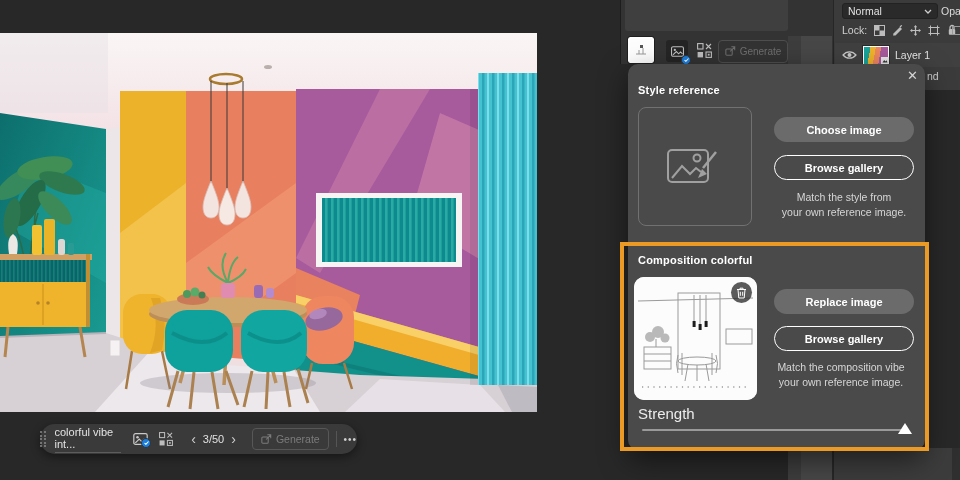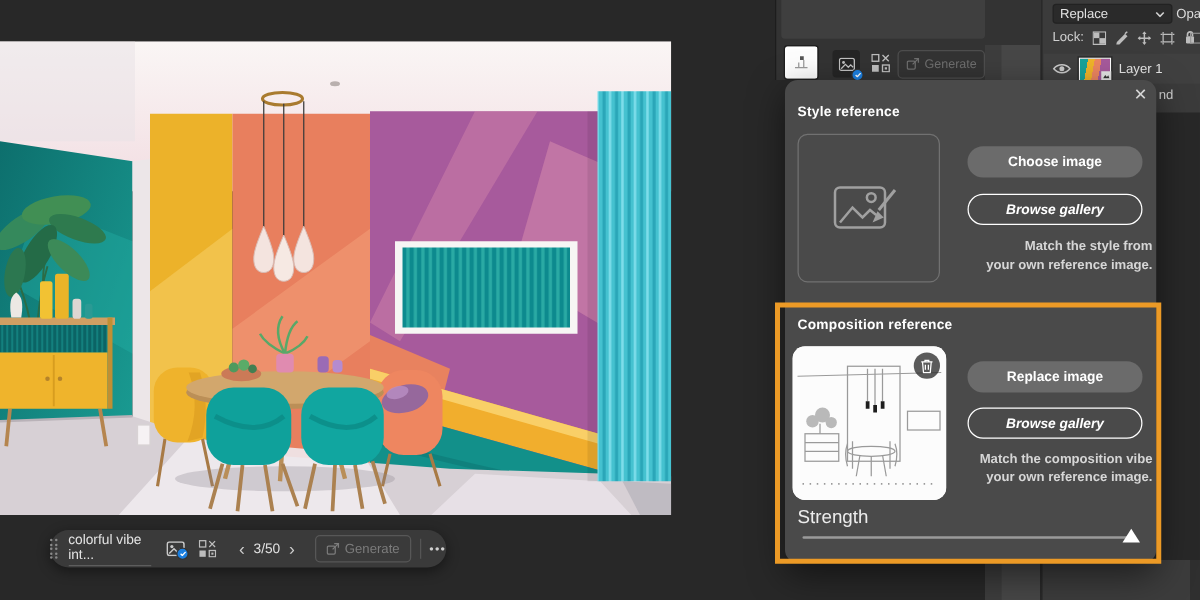--- a/index.html
+++ b/index.html
@@ -35,22 +35,22 @@
   .layer-badge{ position:absolute; right:-1px; bottom:-1px; width:8px; height:8px; background:#e6e6e6; display:flex; align-items:center; justify-content:center; }
   .layer-name{ color:#e6e6e6; font-size:10.5px; }
   .bg-tail{ left:927px; top:70px; color:#cfcfcf; font-size:10.5px; }
 
   
   .popup{ left:628px; top:64px; width:297px; height:386px; background:#4A4A4A; border-radius:10px; box-shadow:0 10px 28px rgba(0,0,0,.5); }
   .popup-close{ position:absolute; top:4px; right:7px; color:#d5d5d5; font-size:13px; cursor:pointer; }
   .sec-title{ position:absolute; left:10px; color:#ffffff; font-size:11px; font-weight:bold; letter-spacing:.2px; }
   .ph-box{ position:absolute; left:10px; top:43px; width:114px; height:119px; border:1.5px solid #717171; border-radius:8px; display:flex; align-items:center; justify-content:center; }
   .pill{ position:absolute; left:146px; width:140px; height:25px; border-radius:13px; background:#6b6b6b; color:#fff; font-size:11px; font-weight:bold; display:flex; align-items:center; justify-content:center; cursor:pointer; }
-  .pill.outline{ background:transparent; border:1.5px solid #fff;font-style:italic; }
-  .caption{ position:absolute; color:#d6d6d6; font-size:10.5px; line-height:1.4; text-align:right;font-weight:bold; }
+  .pill.outline{ background:transparent; border:1.5px solid #fff; }
+  .caption{ position:absolute; color:#d6d6d6; font-size:10.5px; line-height:1.4; text-align:center; }
   .comp-thumb{ position:absolute; left:6px; top:213px; width:123px; height:123px; background:#fcfcfc; border-radius:10px; overflow:hidden; }
   .trash-btn{ position:absolute; top:5px; right:5px; width:21px; height:21px; border-radius:50%; background:rgba(45,45,45,.78); display:flex; align-items:center; justify-content:center; cursor:pointer; }
   .strength-label{ position:absolute; left:10px; top:341px; color:#ececec; font-size:15px; }
   .slider{ position:absolute; left:14px; top:358px; width:266px; height:14px; }
   .slider-track{ position:absolute; left:0; top:7px; width:100%; height:2px; background:#9a9a9a; border-radius:1px; }
   .slider-handle{ position:absolute; top:1px; width:0; height:0; border-left:7px solid transparent; border-right:7px solid transparent; border-bottom:11px solid #fff; }
   .comp-highlight{ left:620px; top:242px; width:309px; height:209px; border:4px solid var(--accent); pointer-events:none; }
 
   
   .taskbar{ left:40px; top:424px; width:317px; height:30px; background:#3a3a3a; border-radius:15px; box-shadow:0 3px 10px rgba(0,0,0,.45); display:flex; align-items:center; padding:0 0; color:#e3e3e3; }
@@ -242,21 +242,21 @@
 
   <div class="abs z2 gen-chip-top">
     <svg width="11" height="11" viewBox="0 0 13 13" style="color:#6f6f6f">
       <rect x="1" y="3.5" width="7.5" height="7.5" rx="1.2" fill="none" stroke="currentColor" stroke-width="1.2"></rect>
       <path d="M6,6.5 L11,1.5 M7.5,1 H11.5 V5" fill="none" stroke="currentColor" stroke-width="1.2"></path>
     </svg>
     <span>Generate</span>
   </div>
 
   <div class="abs z2 blend-select">
-    <span>Replace</span>
+    <span>Normal</span>
     <svg width="8" height="5" viewBox="0 0 8 5">
       <path d="M1,1 L4,4 L7,1" stroke="#cfcfcf" fill="none" stroke-width="1.3"></path>
     </svg>
   </div>
   <span class="abs z2 opacity-label">Opac</span>
 
   <div class="abs z2 lock-row">
     <span>Lock:</span>
     <svg width="11" height="11" viewBox="0 0 11 11">
       <rect x="0.5" y="0.5" width="10" height="10" fill="none" stroke="#bdbdbd"></rect>
@@ -316,21 +316,21 @@
       </div>
       <div class="pill" style="top:53px">Choose image</div>
       <div class="pill outline" style="top:91px">Browse gallery</div>
       <div class="caption" style="left:138px; top:126px; width:156px">
         <span>Match the style from</span><br>
         <span>your own reference image.</span>
       </div>
     </div>
 
     <div>
-      <span class="sec-title" style="top:190px">Composition reference</span>
+      <span class="sec-title" style="top:190px">Composition colorful</span>
       <div class="comp-thumb">
         <svg width="123" height="123" viewBox="0 0 123 123">
           <rect width="123" height="123" fill="#fcfcfc"></rect>
           <g stroke="#9a9a9a" stroke-width="1" fill="none">
             <path d="M4,24 L119,21"></path>
             <rect x="44" y="16" width="42" height="76"></rect>
             <path d="M60,18 V44 M66,18 V47 M72,18 V44"></path>
             <rect x="92" y="52" width="26" height="15"></rect>
             <rect x="10" y="70" width="27" height="22"></rect>
             <path d="M10,77 H37 M10,84 H37"></path>

